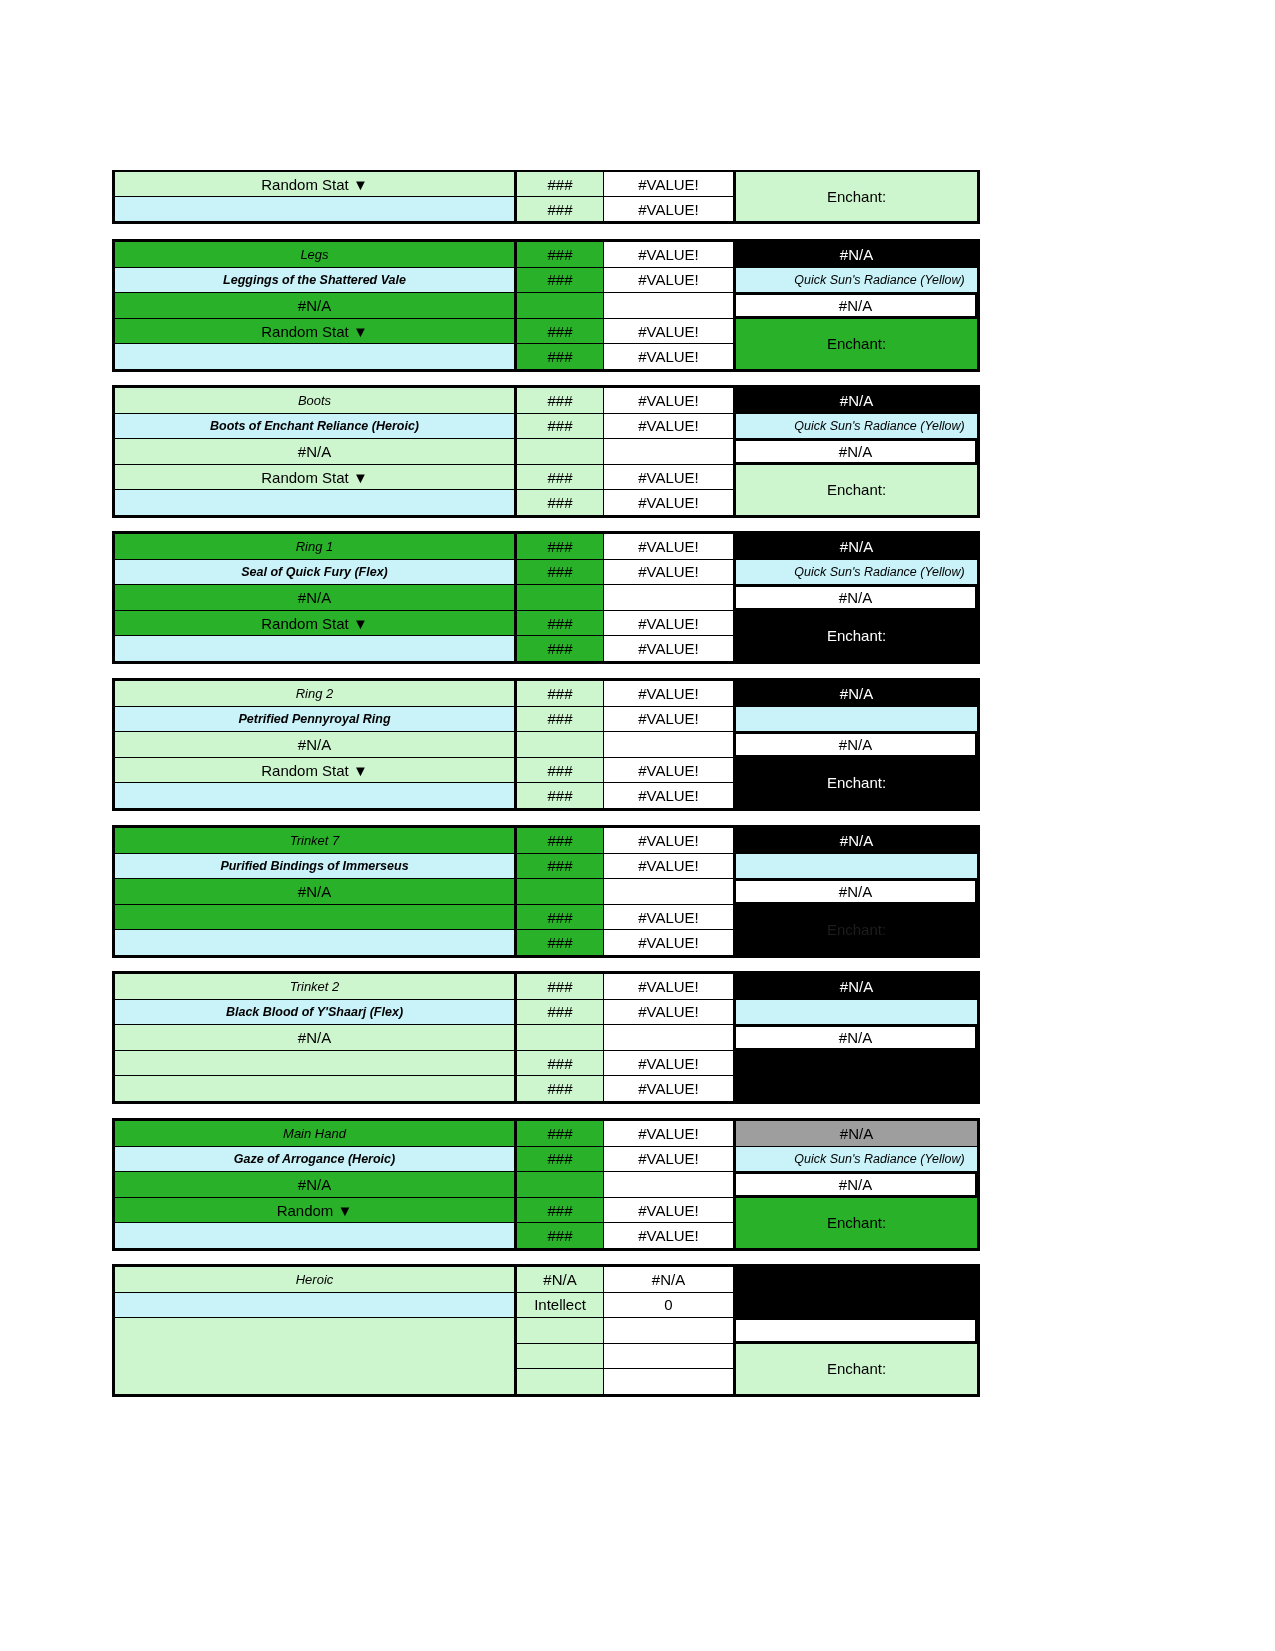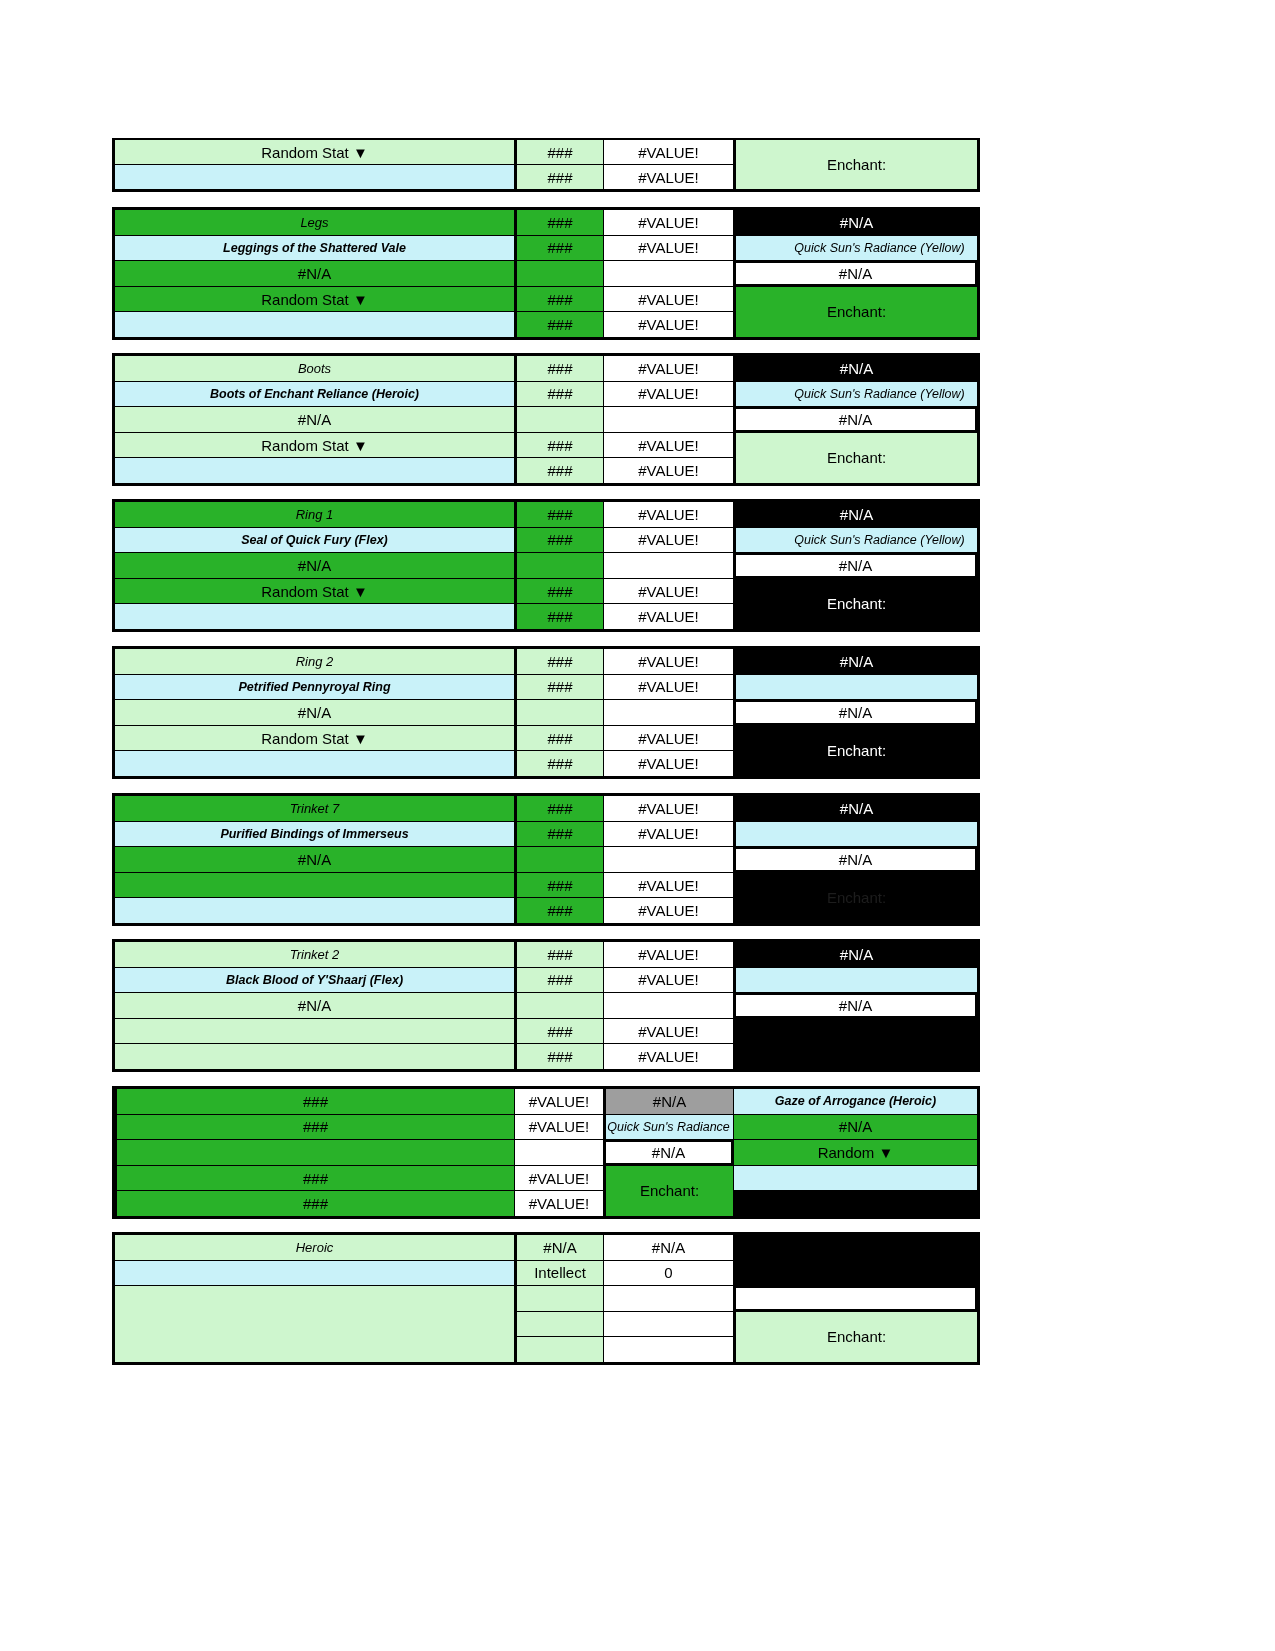--- a/index.html
+++ b/index.html
@@ -1,21 +1,21 @@
 <!DOCTYPE html>
 <html><head>
 <meta charset="utf-8">
 <style>
   html,body{margin:0;padding:0;background:#fff;}
   body{width:1275px;height:1651px;position:relative;font-family:"Liberation Sans",sans-serif;color:#000;}
   .block{
     position:absolute;left:112px;width:868px;height:133px;
     box-sizing:border-box;border:3px solid #000;background:#000;
     display:grid;grid-template-columns:399px 88px 129px 1fr;
-    grid-template-rows:repeat(5,1fr);gap:1px;
+    grid-template-rows:repeat(5,1fr);gap:1px;margin-top:32px;
   }
   .block.partial{height:54px;grid-template-rows:repeat(2,1fr);border-top-width:2px;}
   .c{display:flex;align-items:center;justify-content:center;white-space:nowrap;overflow:hidden;line-height:1;box-sizing:border-box;}
   .bg-g{background:#29B229;}
   .bg-lg{background:#CEF6CE;}
   .bg-lb{background:#C9F2F9;}
   .bg-k{background:#000;}
   .bg-w{background:#fff;}
   .bg-gy{background:#9E9E9E;}
   .t-title{font-weight:400;font-style:italic;font-size:13px;}
@@ -169,20 +169,21 @@
   <div class="c bg-lg t-plain"></div>
   <div class="c bg-lg t-plain bl2">###</div>
   <div class="c bg-w t-plain">#VALUE!</div>
   <div class="c bg-k t-ench rs2 bl2"></div>
   <div class="c bg-lg"></div>
   <div class="c bg-lg t-plain bl2">###</div>
   <div class="c bg-w t-plain">#VALUE!</div>
 </div>
 
 <div class="block" style="top:1086px">
+  <div class="c bg-g t-title">Main Hand</div>
   <div class="c bg-g t-plain bl2">###</div>
   <div class="c bg-w t-plain">#VALUE!</div>
   <div class="c bg-gy t-plain bl2">#N/A</div>
   <div class="c bg-lb t-item">Gaze of Arrogance (Heroic)</div>
   <div class="c bg-g t-plain bl2">###</div>
   <div class="c bg-w t-plain">#VALUE!</div>
   <div class="c bg-lb t-qs bl2">Quick Sun's Radiance (Yellow)</div>
   <div class="c bg-g t-plain">#N/A</div>
   <div class="c bg-g bl2"></div>
   <div class="c bg-w"></div>

